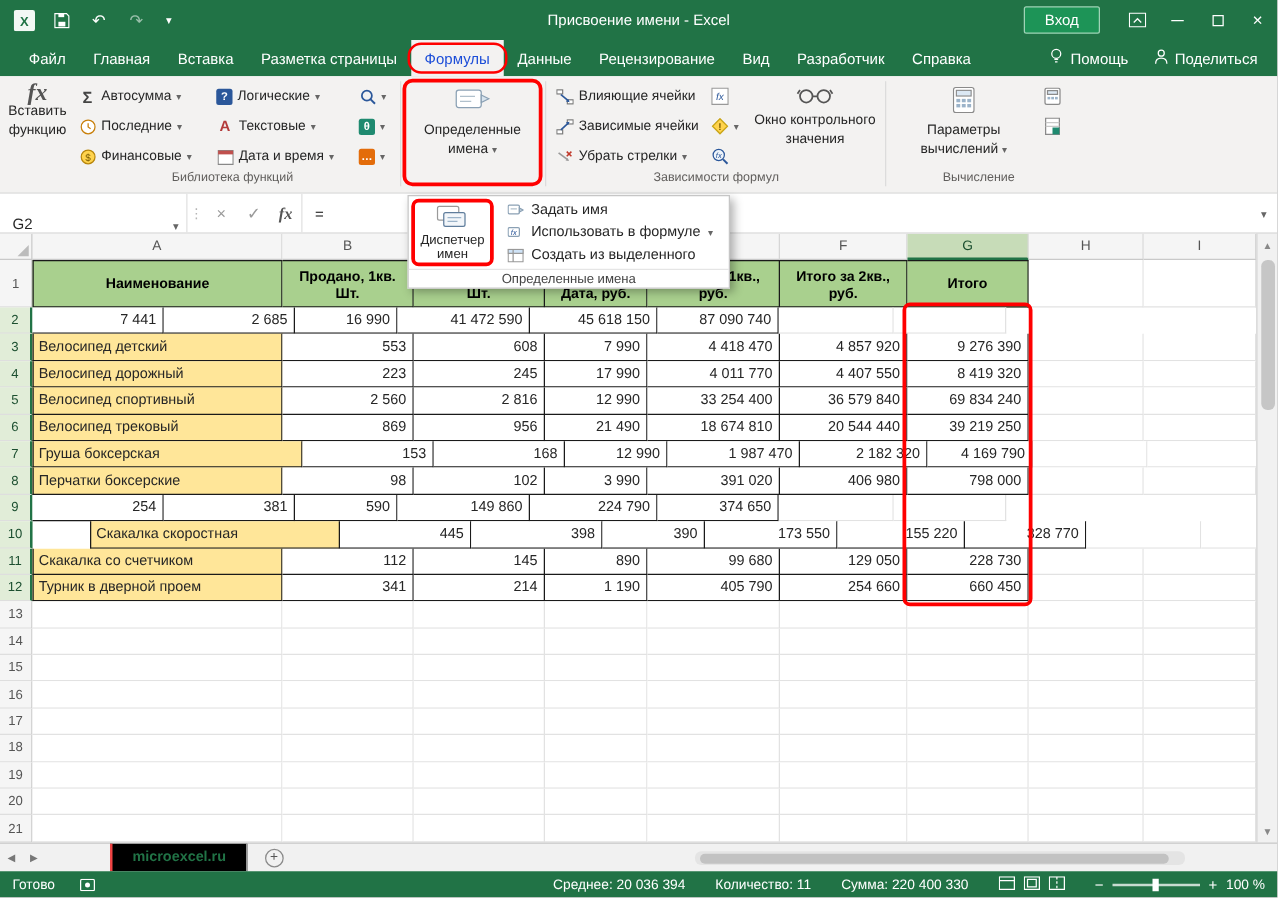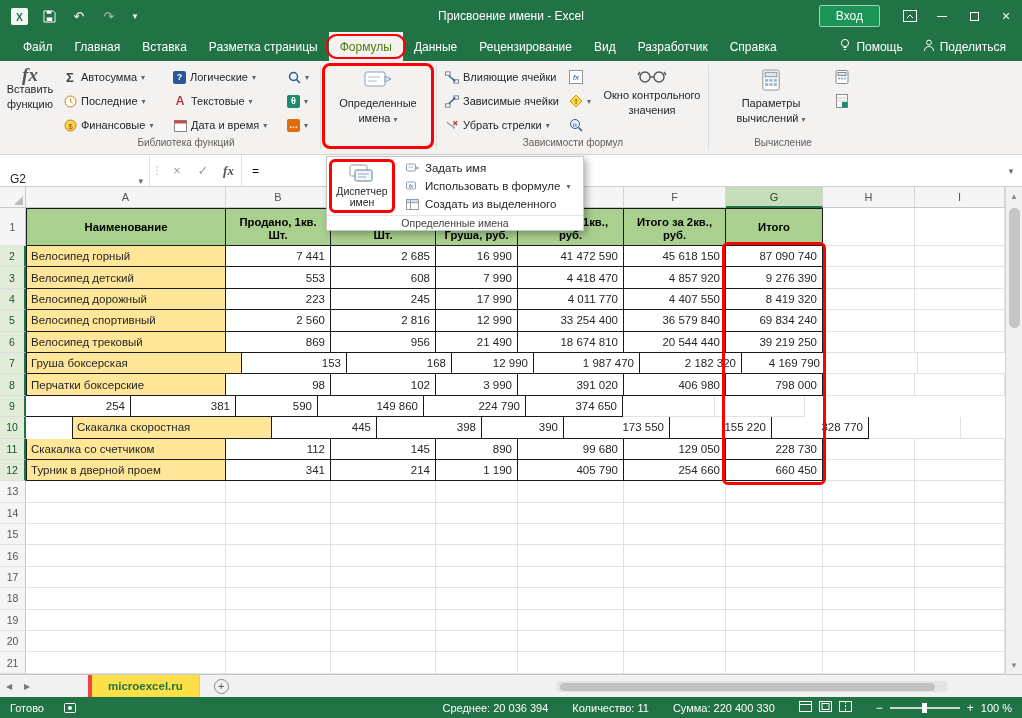--- a/index.html
+++ b/index.html
@@ -14,21 +14,21 @@
   .wtitle { position:absolute; left:0; right:0; text-align:center; font-size:12px; pointer-events:none; }
   .trt { margin-left:auto; display:flex; align-items:center; height:32px; }
   .signin { background:#1d9457; border:1px solid #9fd3b6; border-radius:2px; height:22px; padding:0 16px; display:flex; align-items:center; font-size:12px; margin-right:14px; }
   .wbtn { width:32px; height:32px; display:flex; align-items:center; justify-content:center; font-size:14px; }
   .minline { width:10px; height:1px; background:#fff; display:block; }
   .maxbox { width:9px; height:9px; border:1px solid #fff; display:block; }
 
   
   .tabsrow { position:absolute; left:0; top:32px; width:1022px; height:29px; background:#217346; display:flex; align-items:stretch; padding-left:12px; color:#fff; }
   .rtab { display:flex; align-items:center; padding:0 11px; font-size:12px; position:relative; }
-  .rtab.active { background:#f3f2f1; color:#4d7c0f; }
+  .rtab.active { background:#f3f2f1; color:#1d4ed8; }
   .tabring { position:absolute; left:-3px; right:-3px; top:2px; bottom:2px; border:2px solid #ff0000; border-radius:11px; pointer-events:none; }
   .textras { margin-left:auto; display:flex; align-items:center; gap:20px; padding-right:16px; }
   .textra { display:flex; align-items:center; gap:5px; font-size:12px; }
 
   
   .ribbon { position:absolute; left:0; top:61px; width:1022px; height:94px; background:#f3f2f1; border-bottom:1px solid #d8d8d8; font-size:11px; color:#262626; }
   .rsep { position:absolute; top:4px; height:84px; width:1px; background:#dcdcdc; }
   .rb-big { position:absolute; top:4px; display:flex; flex-direction:column; align-items:center; padding-top:3px; gap:2px; text-align:center; line-height:13px; }
   .fxbig { font-family:"Liberation Serif", serif; font-style:italic; font-weight:bold; font-size:19px; color:#555; }
   .rcol { position:absolute; top:4px; display:flex; flex-direction:column; }
@@ -83,21 +83,21 @@
   .ddmenu { position:absolute; left:326px; top:156px; width:258px; background:#fff; border:1px solid #c6c6c6; box-shadow:3px 3px 7px rgba(0,0,0,.3); z-index:60; }
   .ddbody { display:flex; padding:2px; }
   .ddnm { width:66px; height:54px; display:flex; flex-direction:column; align-items:center; justify-content:center; gap:0; border:3px solid #ff0000; border-radius:6px; font-size:10.5px; line-height:11px; text-align:center; }
   .ddlist { flex:1; display:flex; flex-direction:column; padding-left:4px; }
   .dditem { height:18px; display:flex; align-items:center; gap:6px; padding-left:6px; font-size:11.5px; white-space:nowrap; }
   .ddfooter { height:15px; border-top:1px solid #e5e5e5; display:flex; align-items:center; justify-content:center; font-size:10.5px; color:#444; }
 
   
   .sheetbar { position:absolute; left:0; top:674px; width:1022px; height:23px; background:#f1f1f1; border-top:1px solid #c6c6c6; display:flex; align-items:stretch; }
   .snav { display:flex; align-items:center; justify-content:center; width:18px; font-size:8px; color:#777; }
-  .stab { margin-left:52px; background:#fde047; border-left:4px solid #ef4444; border-right:1px solid #c8c8c8; padding:0 16px; display:flex; align-items:center; color:#217346; font-weight:bold; font-size:11.5px; }
+  .stab { margin-left:52px; background:#000000; border-left:2px solid #ef4444; border-right:1px solid #c8c8c8; padding:0 16px; display:flex; align-items:center; color:#217346; font-weight:bold; font-size:11.5px; }
   .saddwrap { display:flex; align-items:center; margin-left:14px; }
   .sadd { width:15px; height:15px; border:1px solid #8a8a8a; border-radius:50%; display:flex; align-items:center; justify-content:center; font-size:11px; color:#555; line-height:1; }
   .hscroll { position:absolute; left:556px; top:6px; width:392px; height:11px; background:#e4e4e4; border-radius:5px; }
   .hthumb { position:absolute; left:4px; top:1.5px; width:375px; height:8px; background:#c2c2c2; border-radius:4px; }
 
   
   .statusbar { position:absolute; left:0; top:697px; width:1022px; height:21px; background:#217346; color:#fff; display:flex; align-items:center; padding:0 10px; font-size:11px; }
   .st-macro { margin-left:20px; display:flex; align-items:center; }
   .st-right { margin-left:auto; display:flex; align-items:center; gap:24px; }
   .viewicons { display:flex; align-items:center; gap:7px; }
@@ -438,39 +438,38 @@
           <div class="thead" style="width: 105px;">
             <span>Продано, 1кв.</span>
             <span>Шт.</span>
           </div>
           <div class="thead" style="width: 105px;">
             <span></span>
             <span>Шт.</span>
           </div>
           <div class="thead" style="width: 82px;">
             <span></span>
-            <span>Груша, руб.</span>
+            <span>Дата, руб.</span>
           </div>
           <div class="thead" style="width: 106px;">
             <span>Итого за 1кв.,</span>
             <span>руб.</span>
           </div>
           <div class="thead" style="width: 102px;">
             <span>Итого за 2кв.,</span>
             <span>руб.</span>
           </div>
           <div class="thead cc" style="width: 97px;">
             <span>Итого</span>
           </div>
           <div class="ecell" style="width: 92px;"></div>
           <div class="ecell" style="width: 90px;"></div>
         </div>
         <div class="grow">
           <div class="gnum sel">2</div>
-          <div class="tname bl" style="width: 200px;">Велосипед горный</div>
           <div class="tval" style="width: 105px;">7 441</div>
           <div class="tval" style="width: 105px;">2 685</div>
           <div class="tval" style="width: 82px;">16 990</div>
           <div class="tval" style="width: 106px;">41 472 590</div>
           <div class="tval" style="width: 102px;">45 618 150</div>
           <div class="tval" style="width: 97px;">87 090 740</div>
           <div class="ecell" style="width: 92px;"></div>
           <div class="ecell" style="width: 90px;"></div>
         </div>
         <div class="grow">

